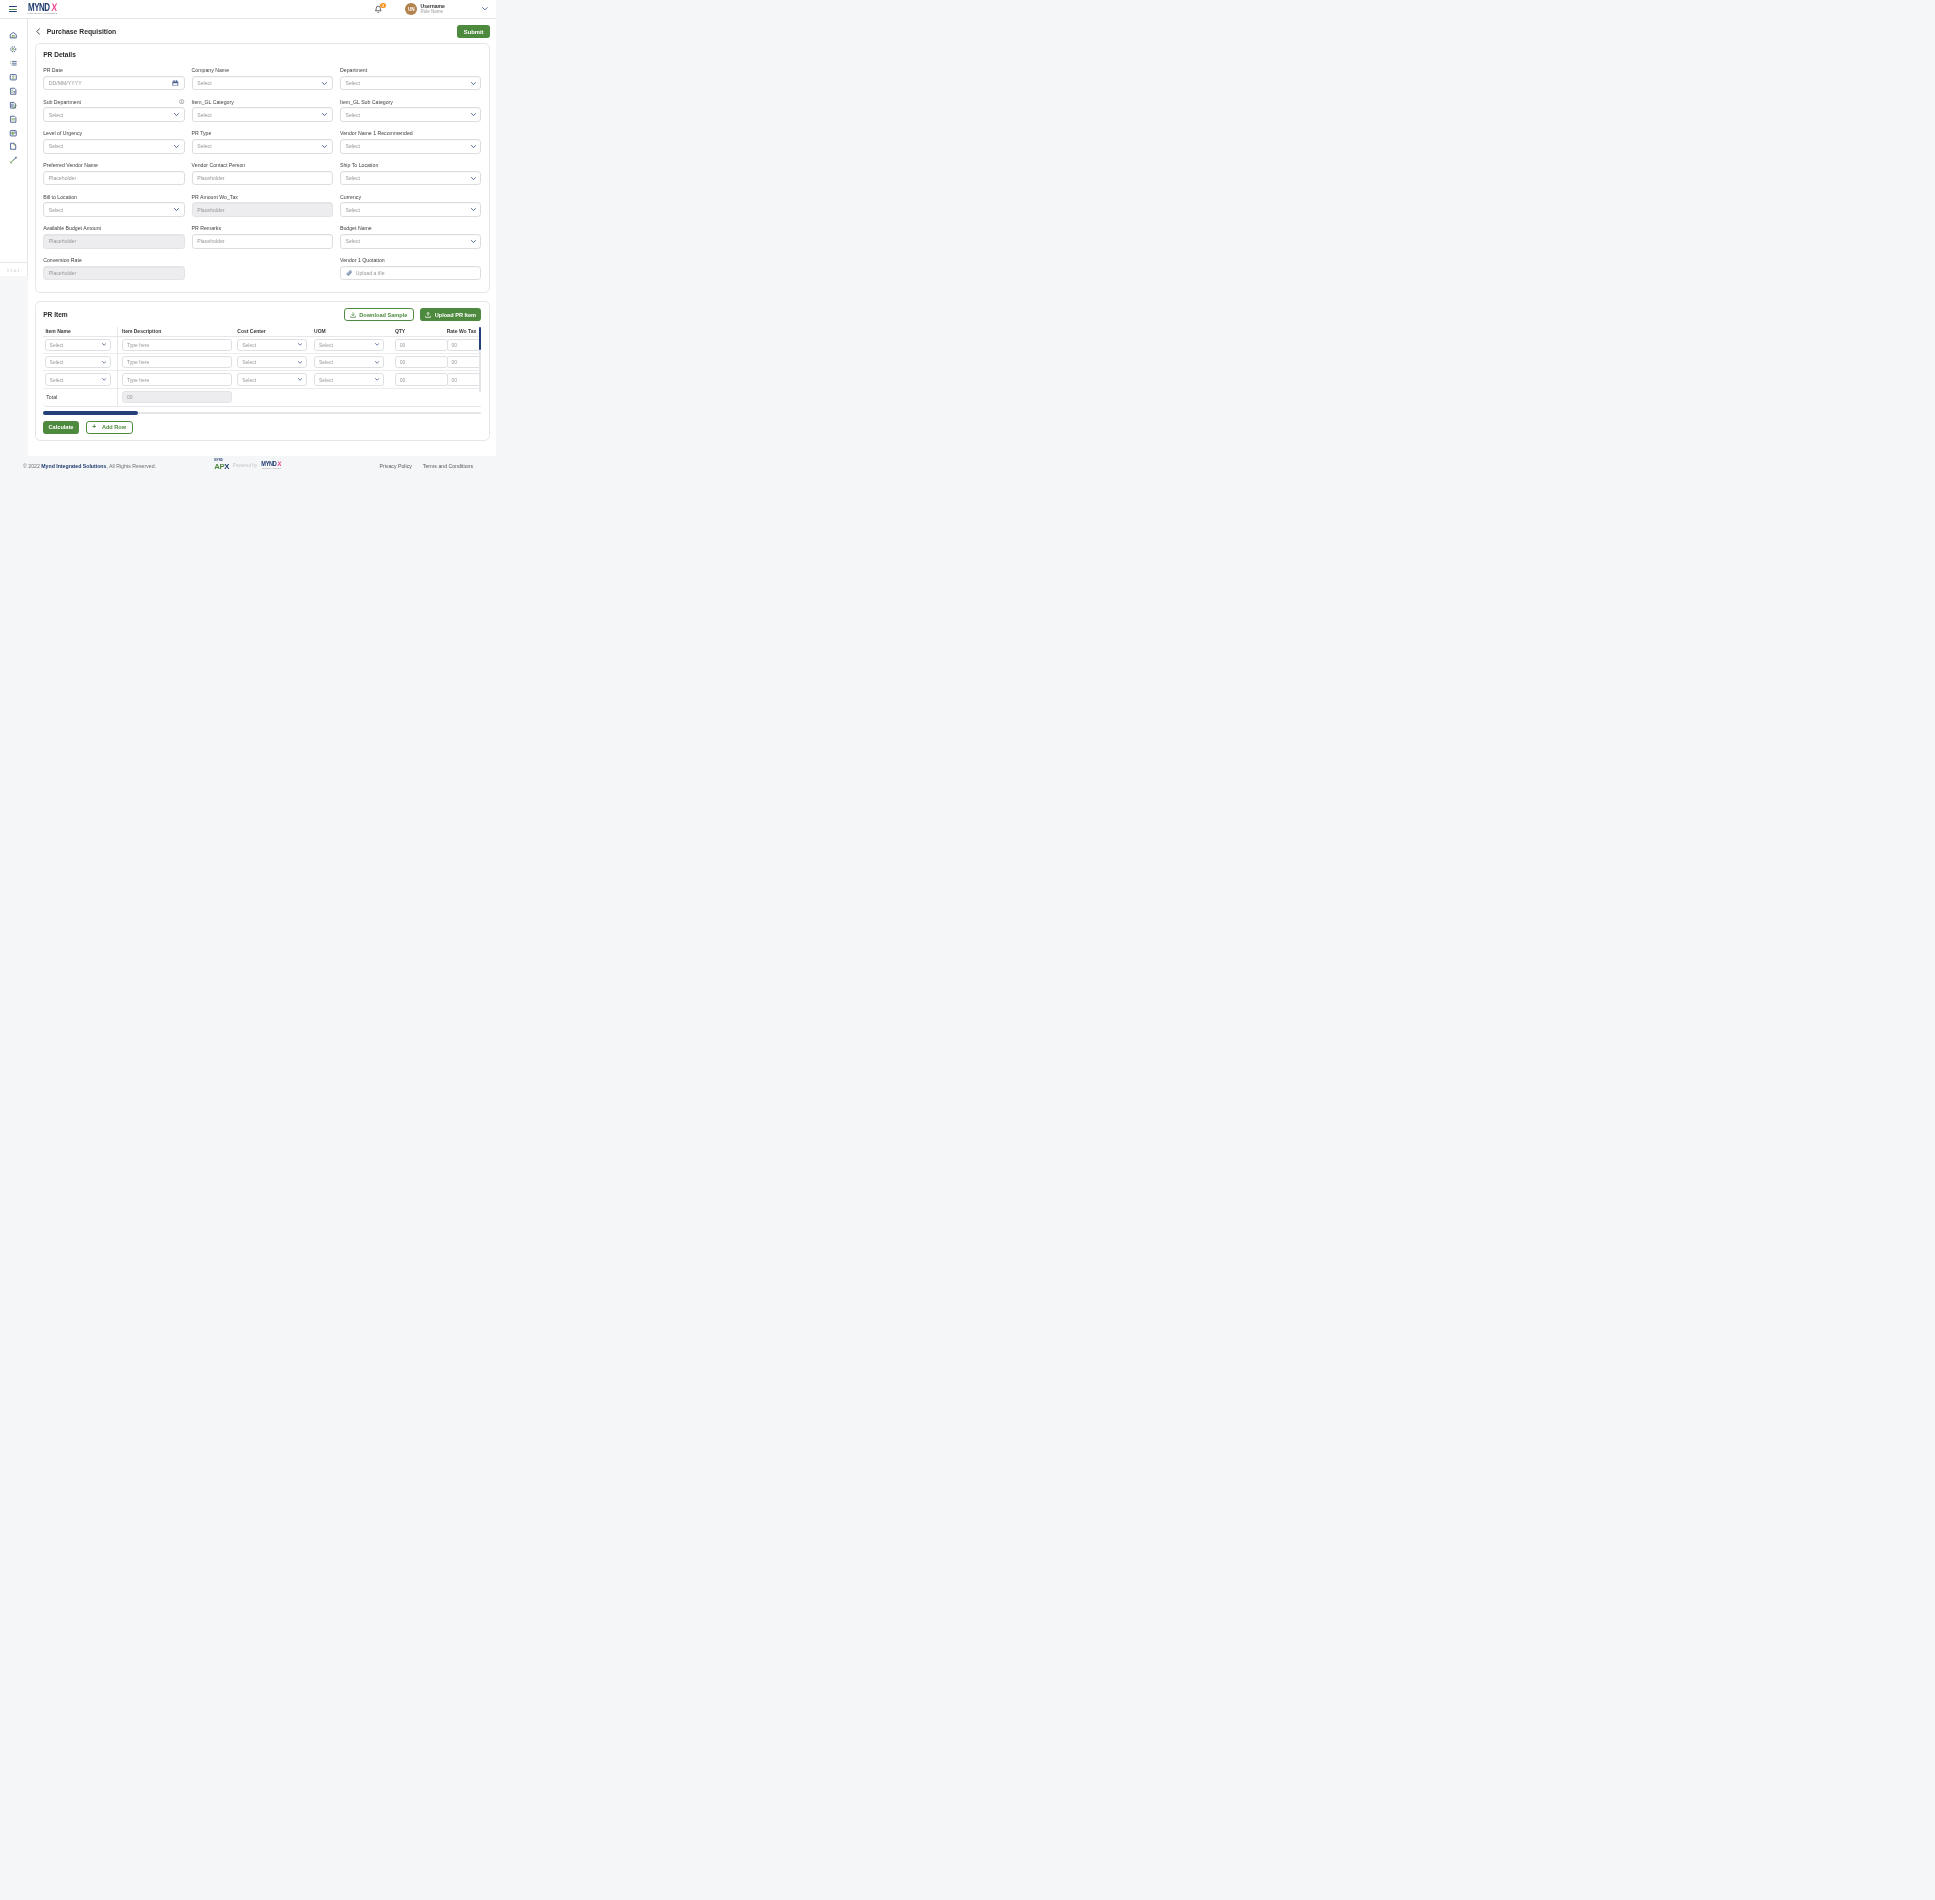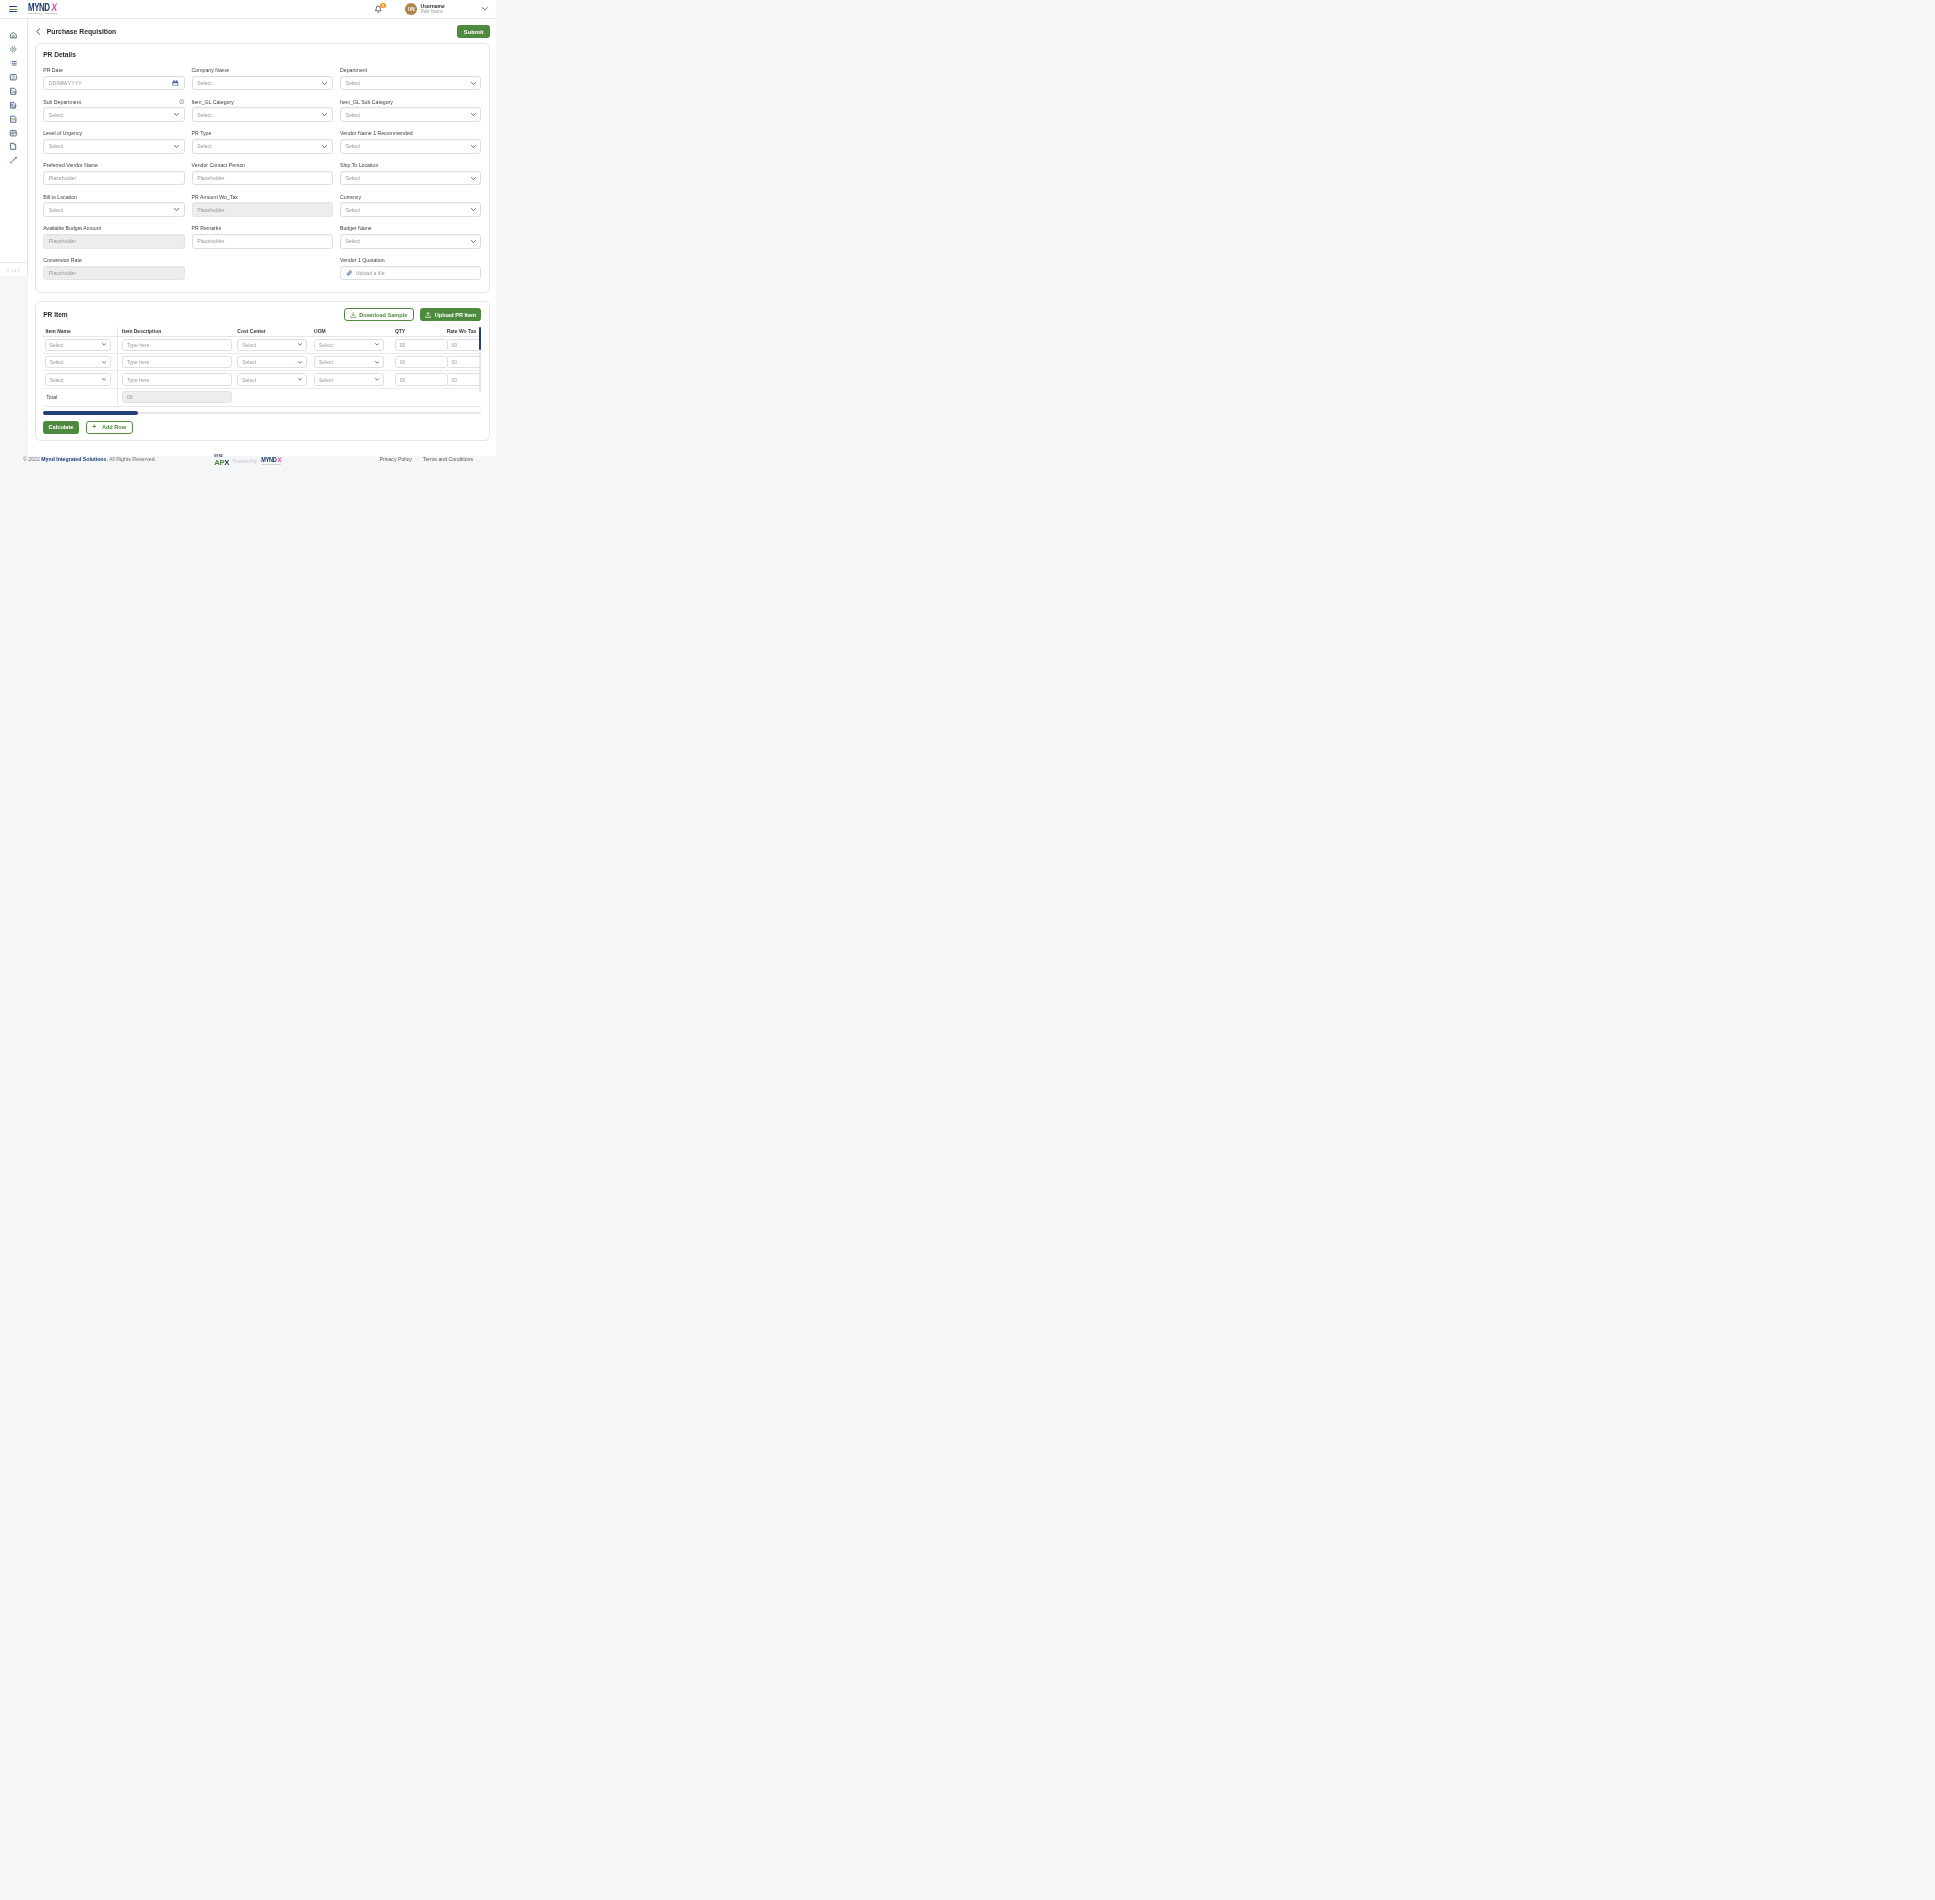--- a/index.html
+++ b/index.html
@@ -127,21 +127,21 @@
   .vscroll .vthumb { position: absolute; top: 0; left: 0; width: 2.3px; height: 23px; background: #24407a; border-radius: 1.2px; }
   .hscroll { position: relative; margin-top: 4.6px; height: 3.9px; }
   .hscroll .track { position: absolute; top: 0.8px; left: 0; right: 0.8px; height: 2.3px; background: #e4e5e8; border-radius: 1.2px; }
   .hscroll .hthumb { position: absolute; top: 0; left: 0; width: 95px; height: 3.9px; background: #24407a; border-radius: 1.9px; }
   .item-actions { margin-top: 5.4px; display: flex; gap: 7px; }
   .plus { font-size: 6.6px; font-weight: 700; line-height: 1; margin-right: 2.7px; }
 
   
   .footer {
     position: absolute; left: 0; top: 456px; width: 496px; height: 19px;
-    display: flex; padding: 0 23px; background: #f5f6f8;
+    display: flex; align-items: center; padding: 0 23px; background: #f5f6f8;
   }
   .copy { font-size: 5.2px; color: #6f7073; white-space: nowrap; }
   .copy b { color: #1e3a6e; font-weight: 700; }
   .f-center { position: absolute; left: 50%; transform: translateX(-50%); display: flex; align-items: center; gap: 3.9px; }
   .apx { display: flex; flex-direction: column; line-height: 1; }
   .apx-small { font-size: 2.7px; font-weight: 800; color: #1e3a6e; letter-spacing: 0.2px; }
   .apx-main { font-size: 7.7px; font-weight: 800; letter-spacing: -0.4px; }
   .apx-main .g { color: #4e8a3e; }
   .apx-main .n { color: #1e3a6e; }
   .powered { font-size: 4.6px; color: #c3c6cc; }

